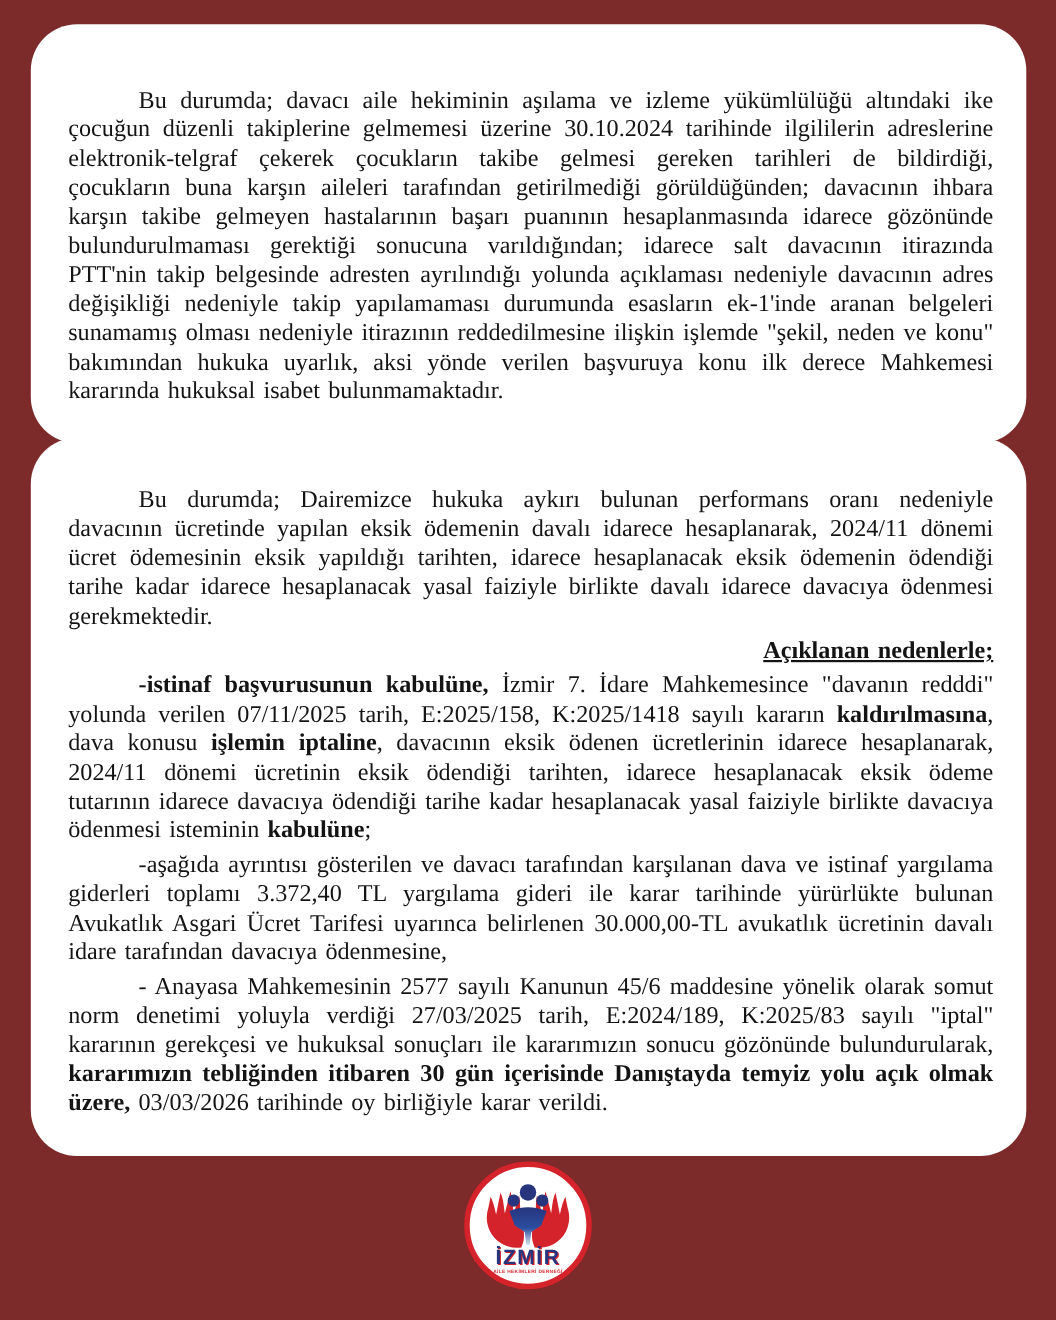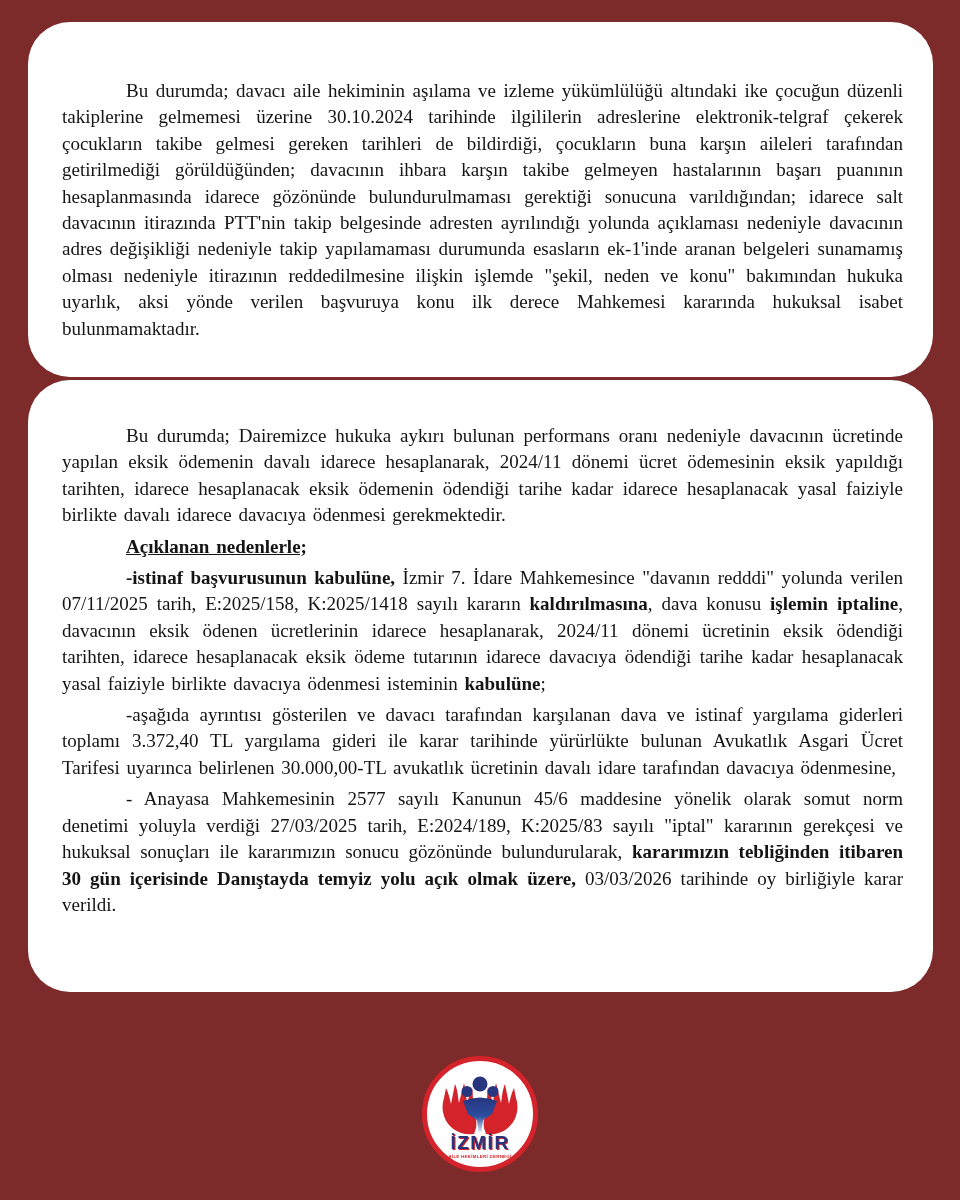--- a/index.html
+++ b/index.html
@@ -13,32 +13,32 @@
   .card {
     position: absolute;
     left: 28px;
     width: 905px;
     background: #ffffff;
     border-radius: 42px;
     padding: 0 30px 30px 34px;
     color: #141414;
   }
   .card-1 { top: 22px;  min-height: 344px; padding-top: 56px; }
-  .card-2 { top: 380px; min-height: 612px; padding-top: 43px; }
+  .card-2 { top: 398px; min-height: 612px; padding-top: 43px; }
   .para {
-    font-size: 19px;
+    font-size: 22px;
     line-height: 26.4px;
     text-align: justify;
     margin-bottom: 5px;
     word-spacing: 2px;
   }
   .indent { text-indent: 64px; }
   .heading {
     text-indent: 64px;
-    text-align: left;
+    text-align: right;
     margin-top: 1px;
     margin-bottom: 5px;
   }
   .logo-wrap {
     position: absolute;
     left: 420px;
     top: 1054px;
     width: 120px;
     height: 120px;
     text-decoration: underline;

